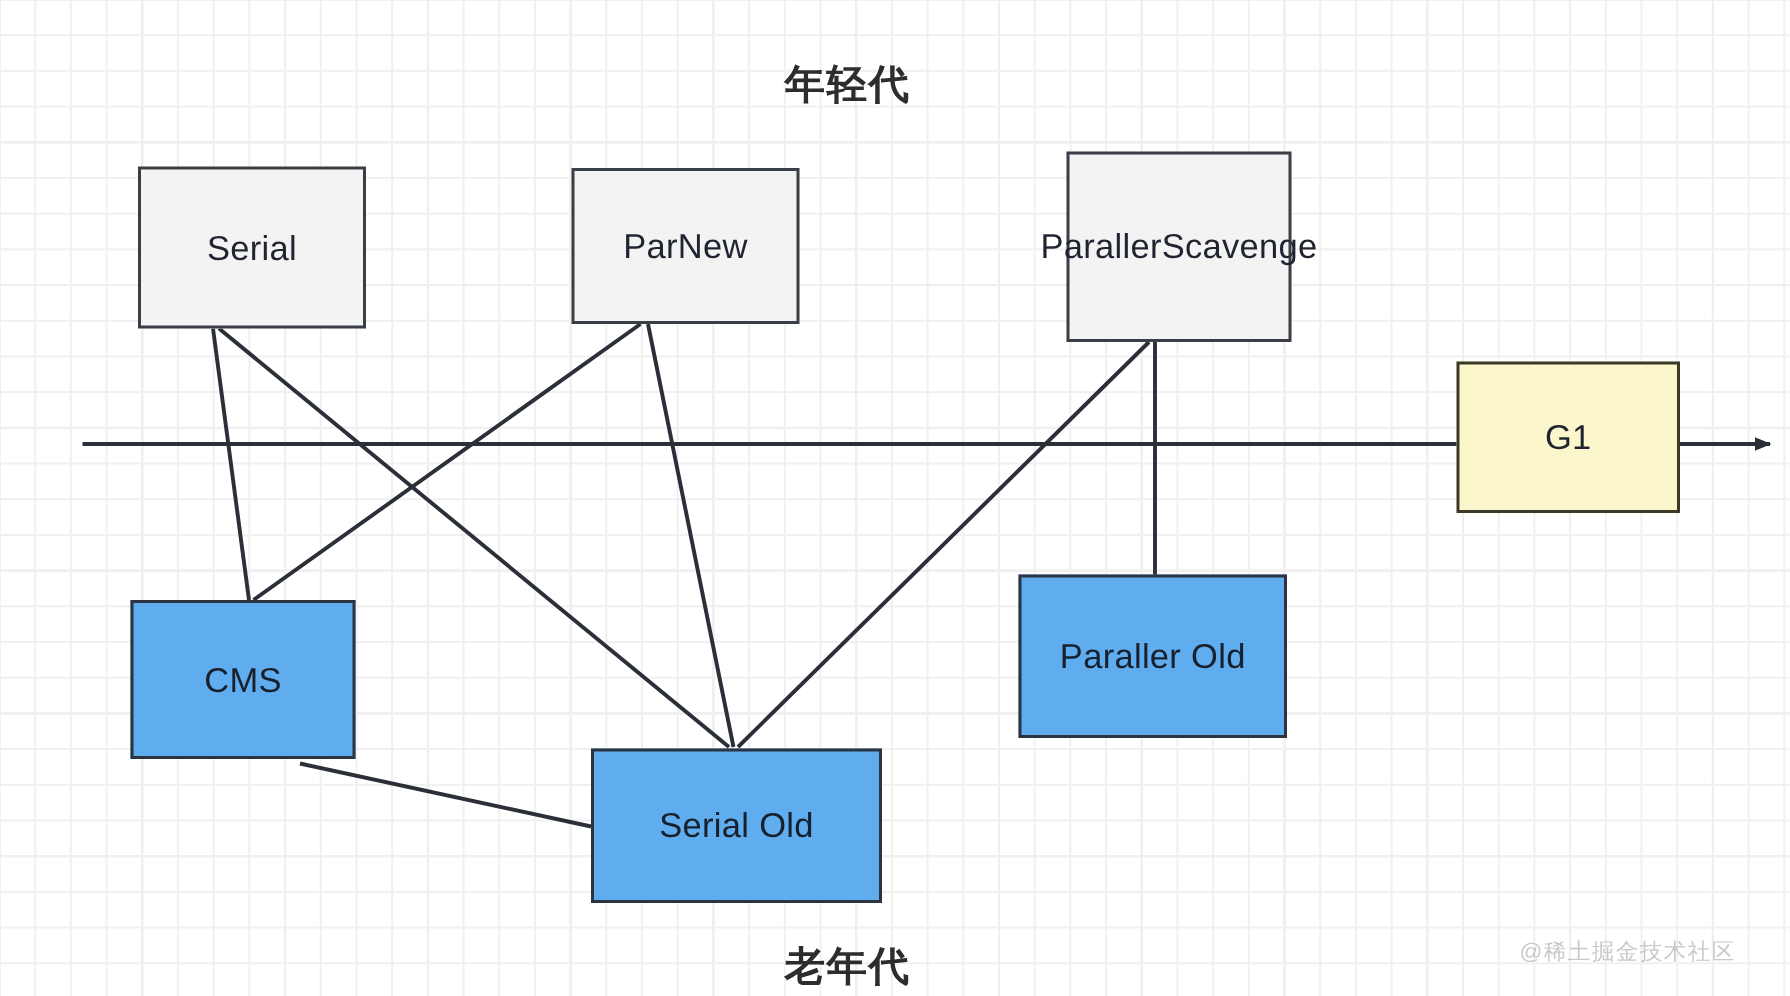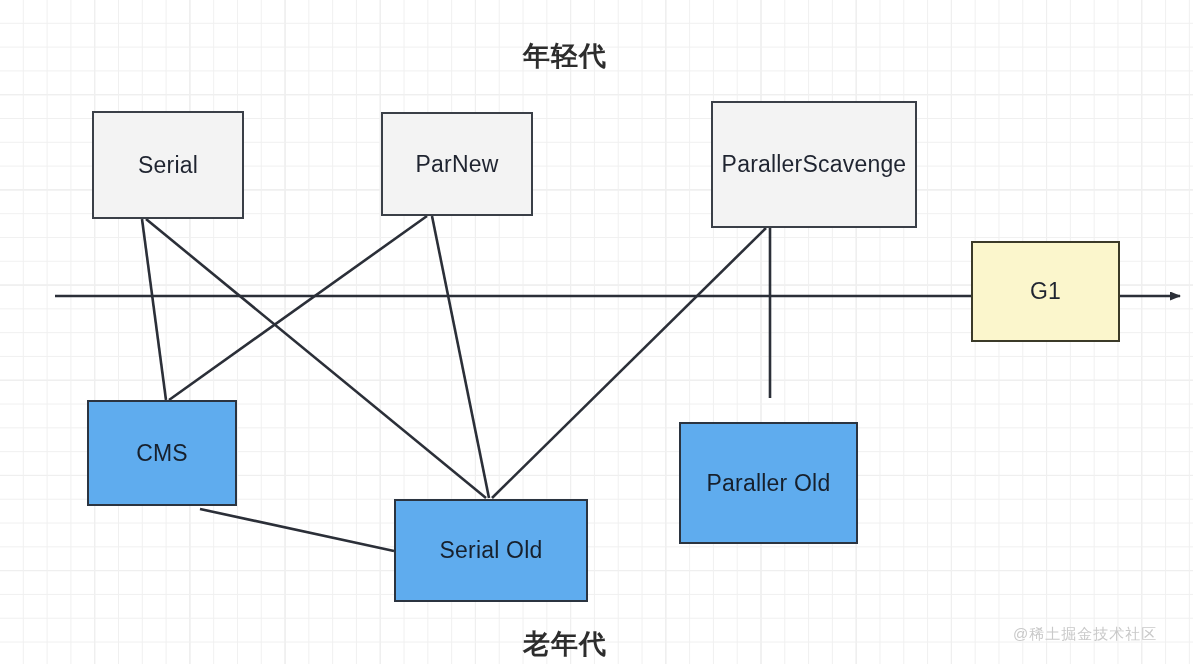--- a/index.html
+++ b/index.html
@@ -106,33 +106,33 @@
   </svg>
 
   <div class="node node-young" style="left:64px; top:111px; width:152px; height:108px;">
     <span>Serial</span>
   </div>
 
   <div class="node node-young" style="left:353px; top:112px; width:152px; height:104px;">
     <span>ParNew</span>
   </div>
 
-  <div class="node node-young" style="left:683px; top:101px; width:206px; height:127px;">
+  <div class="node node-young" style="left:683px; top:101px; width:150px; height:127px;">
     <span>ParallerScavenge</span>
   </div>
 
   <div class="node node-old" style="left:87px; top:400px; width:150px; height:106px;">
     <span>CMS</span>
   </div>
 
   <div class="node node-old" style="left:394px; top:499px; width:194px; height:103px;">
     <span>Serial Old</span>
   </div>
 
-  <div class="node node-old" style="left:679px; top:422px; width:179px; height:122px;">
+  <div class="node node-old" style="left:679px; top:383px; width:179px; height:109px;">
     <span>Paraller Old</span>
   </div>
 
   <div class="node node-g1" style="left:971px; top:241px; width:149px; height:101px;">
     <span>G1</span>
   </div>
 
   <div class="region-label" style="left: 523px; top: 38px;">年轻代</div>
 
   <div class="region-label" style="left: 523px; top: 626px; text-align: center;">老年代</div>

